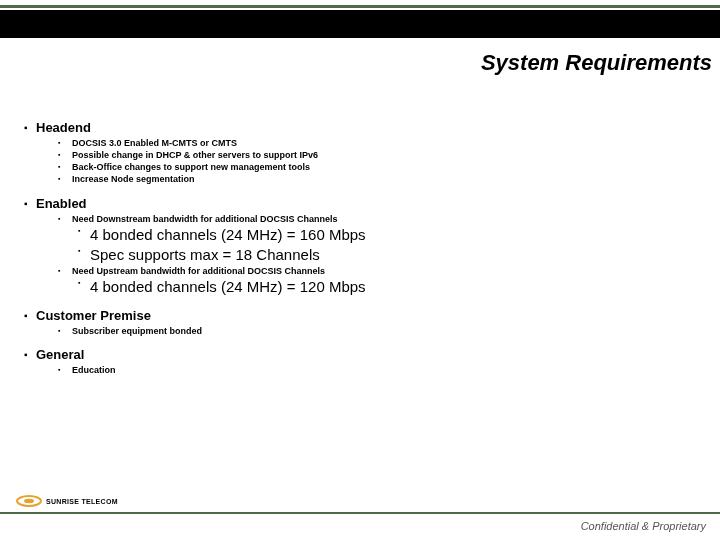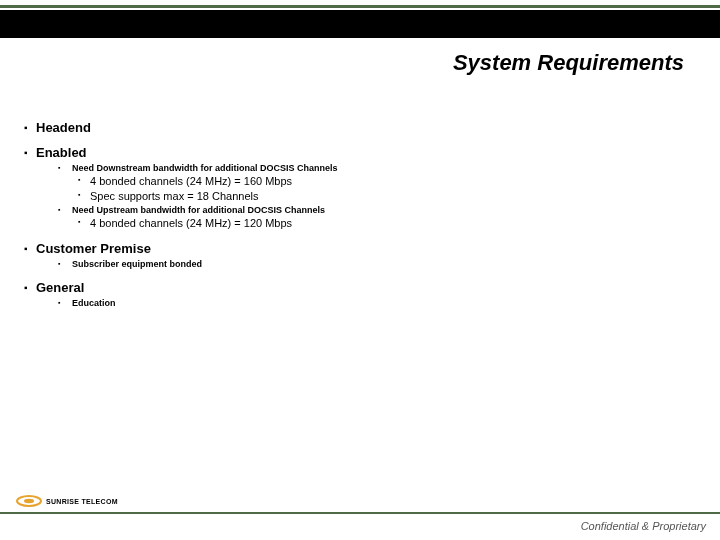--- a/index.html
+++ b/index.html
@@ -25,21 +25,21 @@
     position: absolute;
     top: 10px;
     left: 0;
     width: 720px;
     height: 28px;
     background: #000;
   }
   .title {
     position: absolute;
     top: 50px;
-    right: 36px;
+    right: 8px;
     font-size: 22px;
     font-weight: bold;
     font-style: italic;
     color: #000;
   }
   .content {
     position: absolute;
     top: 110px;
     left: 24px;
     width: 640px;
@@ -77,21 +77,21 @@
     top: 0;
     font-size: 7px;
     line-height: 12px;
   }
   .subsub-list {
     margin: 0;
     padding-left: 18px;
   }
   .subsub-item {
     font-weight: normal;
-    font-size: 11px;
+    font-size: 15px;
     line-height: 1.35;
     position: relative;
   }
   .subsub-item::before {
     content: "▪";
     position: absolute;
     left: -12px;
     top: 0;
     font-size: 7px;
     line-height: 12px;
@@ -138,20 +138,26 @@
 <body>
 
 <div class="top-stripe"></div>
 <div class="black-band"></div>
 
 <div class="title">System Requirements</div>
 
 <div class="content">
 
   <div class="section-head">Headend</div>
+  <div class="sub-list">
+    <div class="sub-item">DOCSIS 3.0 Enabled M-CMTS or CMTS</div>
+    <div class="sub-item">Possible change in DHCP &amp; other servers to support IPv6</div>
+    <div class="sub-item">Back-Office changes to support new management tools</div>
+    <div class="sub-item">Increase Node segmentation</div>
+  </div>
 
   <div class="section-head">Enabled</div>
   <div class="sub-list">
     <div class="sub-item">Need Downstream bandwidth for additional DOCSIS Channels</div>
     <div class="subsub-list">
       <div class="subsub-item">4 bonded channels (24 MHz) = 160 Mbps</div>
       <div class="subsub-item">Spec supports max = 18 Channels</div>
     </div>
     <div class="sub-item">Need Upstream bandwidth for additional DOCSIS Channels</div>
     <div class="subsub-list">

